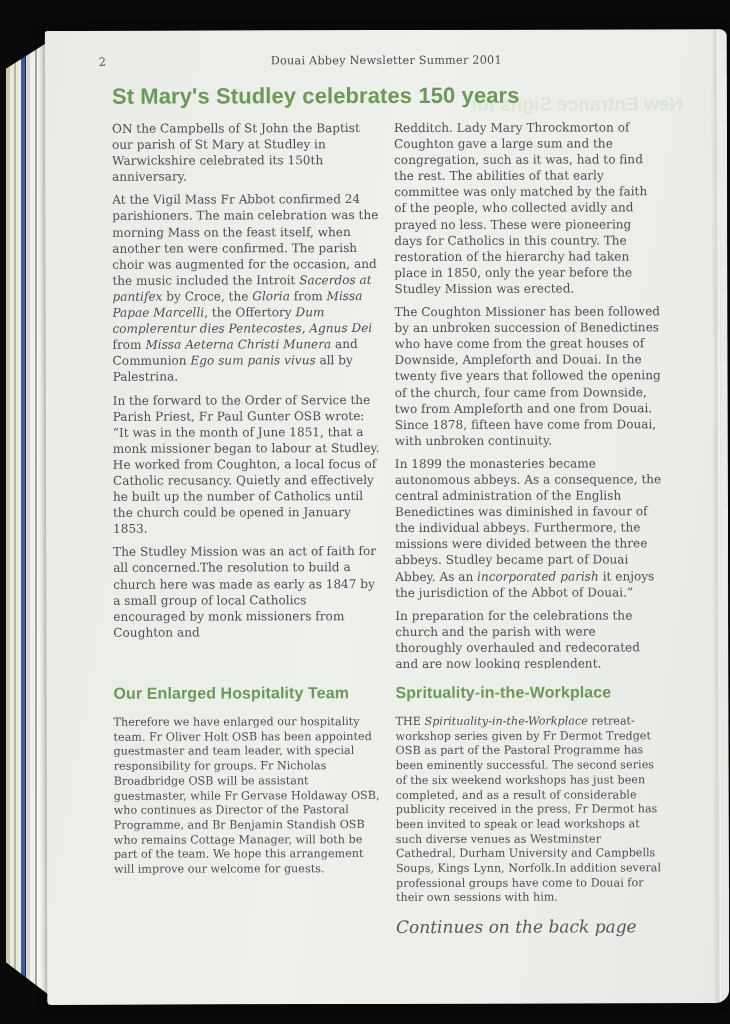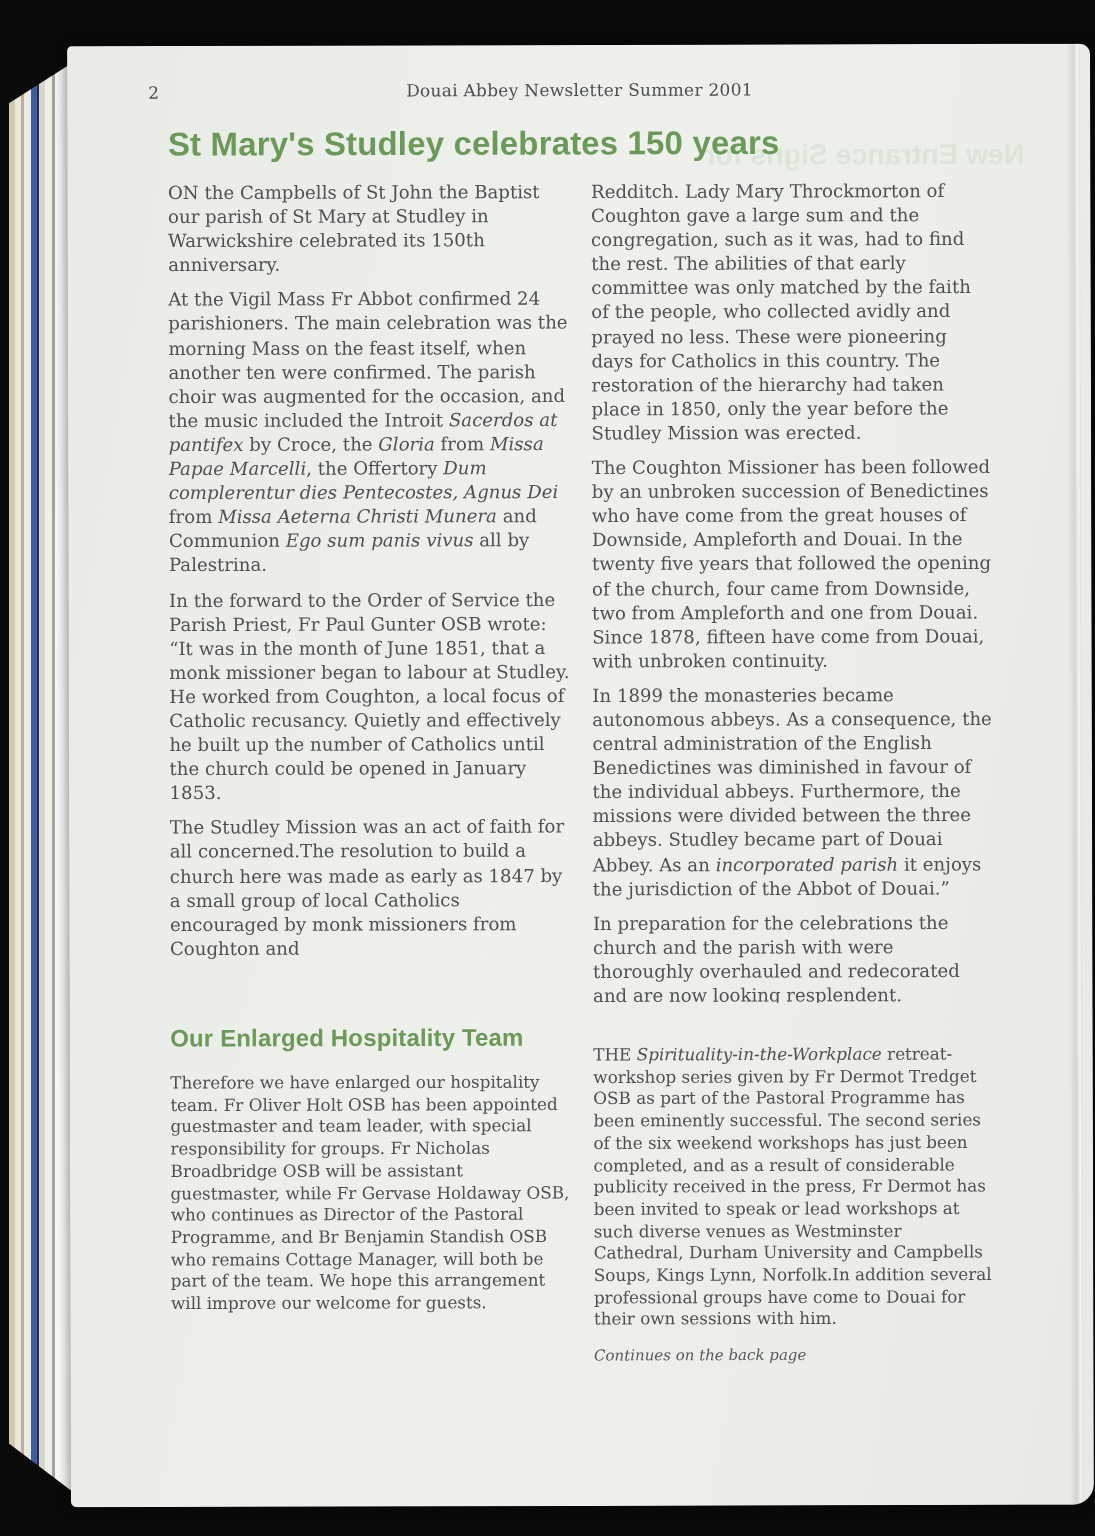--- a/index.html
+++ b/index.html
@@ -59,21 +59,21 @@
   .it { font-style:italic; }
 
   .sections { display:flex; gap:15px; margin-top:15px; }
   .section { width:267px; }
   .section h2 {
     font-family:"Liberation Sans", sans-serif; font-weight:600;
     font-size:16px; color:#6b9a58; letter-spacing:0.1px;
   }
   .sec-body { margin-top:13px; }
   .sec-body p { font-size:11.2px; line-height:14.7px; margin-bottom:8px; }
-  .continues { font-style:italic; font-size:10px; margin-top:11px; color:#55575a; }
+  .continues { font-style:italic; font-size:17px; margin-top:11px; color:#55575a; }
 </style>
 </head>
 <body>
 
 <div class="page-stack"></div>
 
 <div class="page">
   <div class="ghost">New Entrance Signs for</div>
   <div class="content">
 
@@ -100,20 +100,21 @@
     </div>
 
     <div class="sections">
       <div class="section">
         <h2>Our Enlarged Hospitality Team</h2>
         <div class="sec-body">
             <p><span>Therefore we have enlarged our hospitality team. Fr Oliver Holt OSB has been appointed guestmaster and team leader, with special responsibility for groups. Fr Nicholas Broadbridge OSB will be assistant guestmaster, while Fr Gervase Holdaway OSB, who continues as Director of the Pastoral Programme, and Br Benjamin Standish OSB who remains Cottage Manager, will both be part of the team. We hope this arrangement will improve our welcome for guests.</span></p>
           </div>
       </div>
       <div class="section">
+        <h2>Sprituality-in-the-Workplace</h2>
         <div class="sec-body">
             <p><span>THE </span><span class="it">Spirituality-in-the-Workplace</span><span>  retreat-workshop series given by Fr Dermot Tredget OSB as part of the Pastoral Programme has been eminently successful. The second series of the six weekend workshops has just been completed, and as a result of considerable publicity received in the press, Fr Dermot has been invited to speak or lead workshops at such diverse venues as Westminster Cathedral, Durham University and Campbells Soups, Kings Lynn, Norfolk.In addition several professional groups have come to Douai for their own sessions with him.</span></p>
           </div>
         <p class="continues">Continues on the back page</p>
       </div>
     </div>
 
   </div>
 </div>
 

